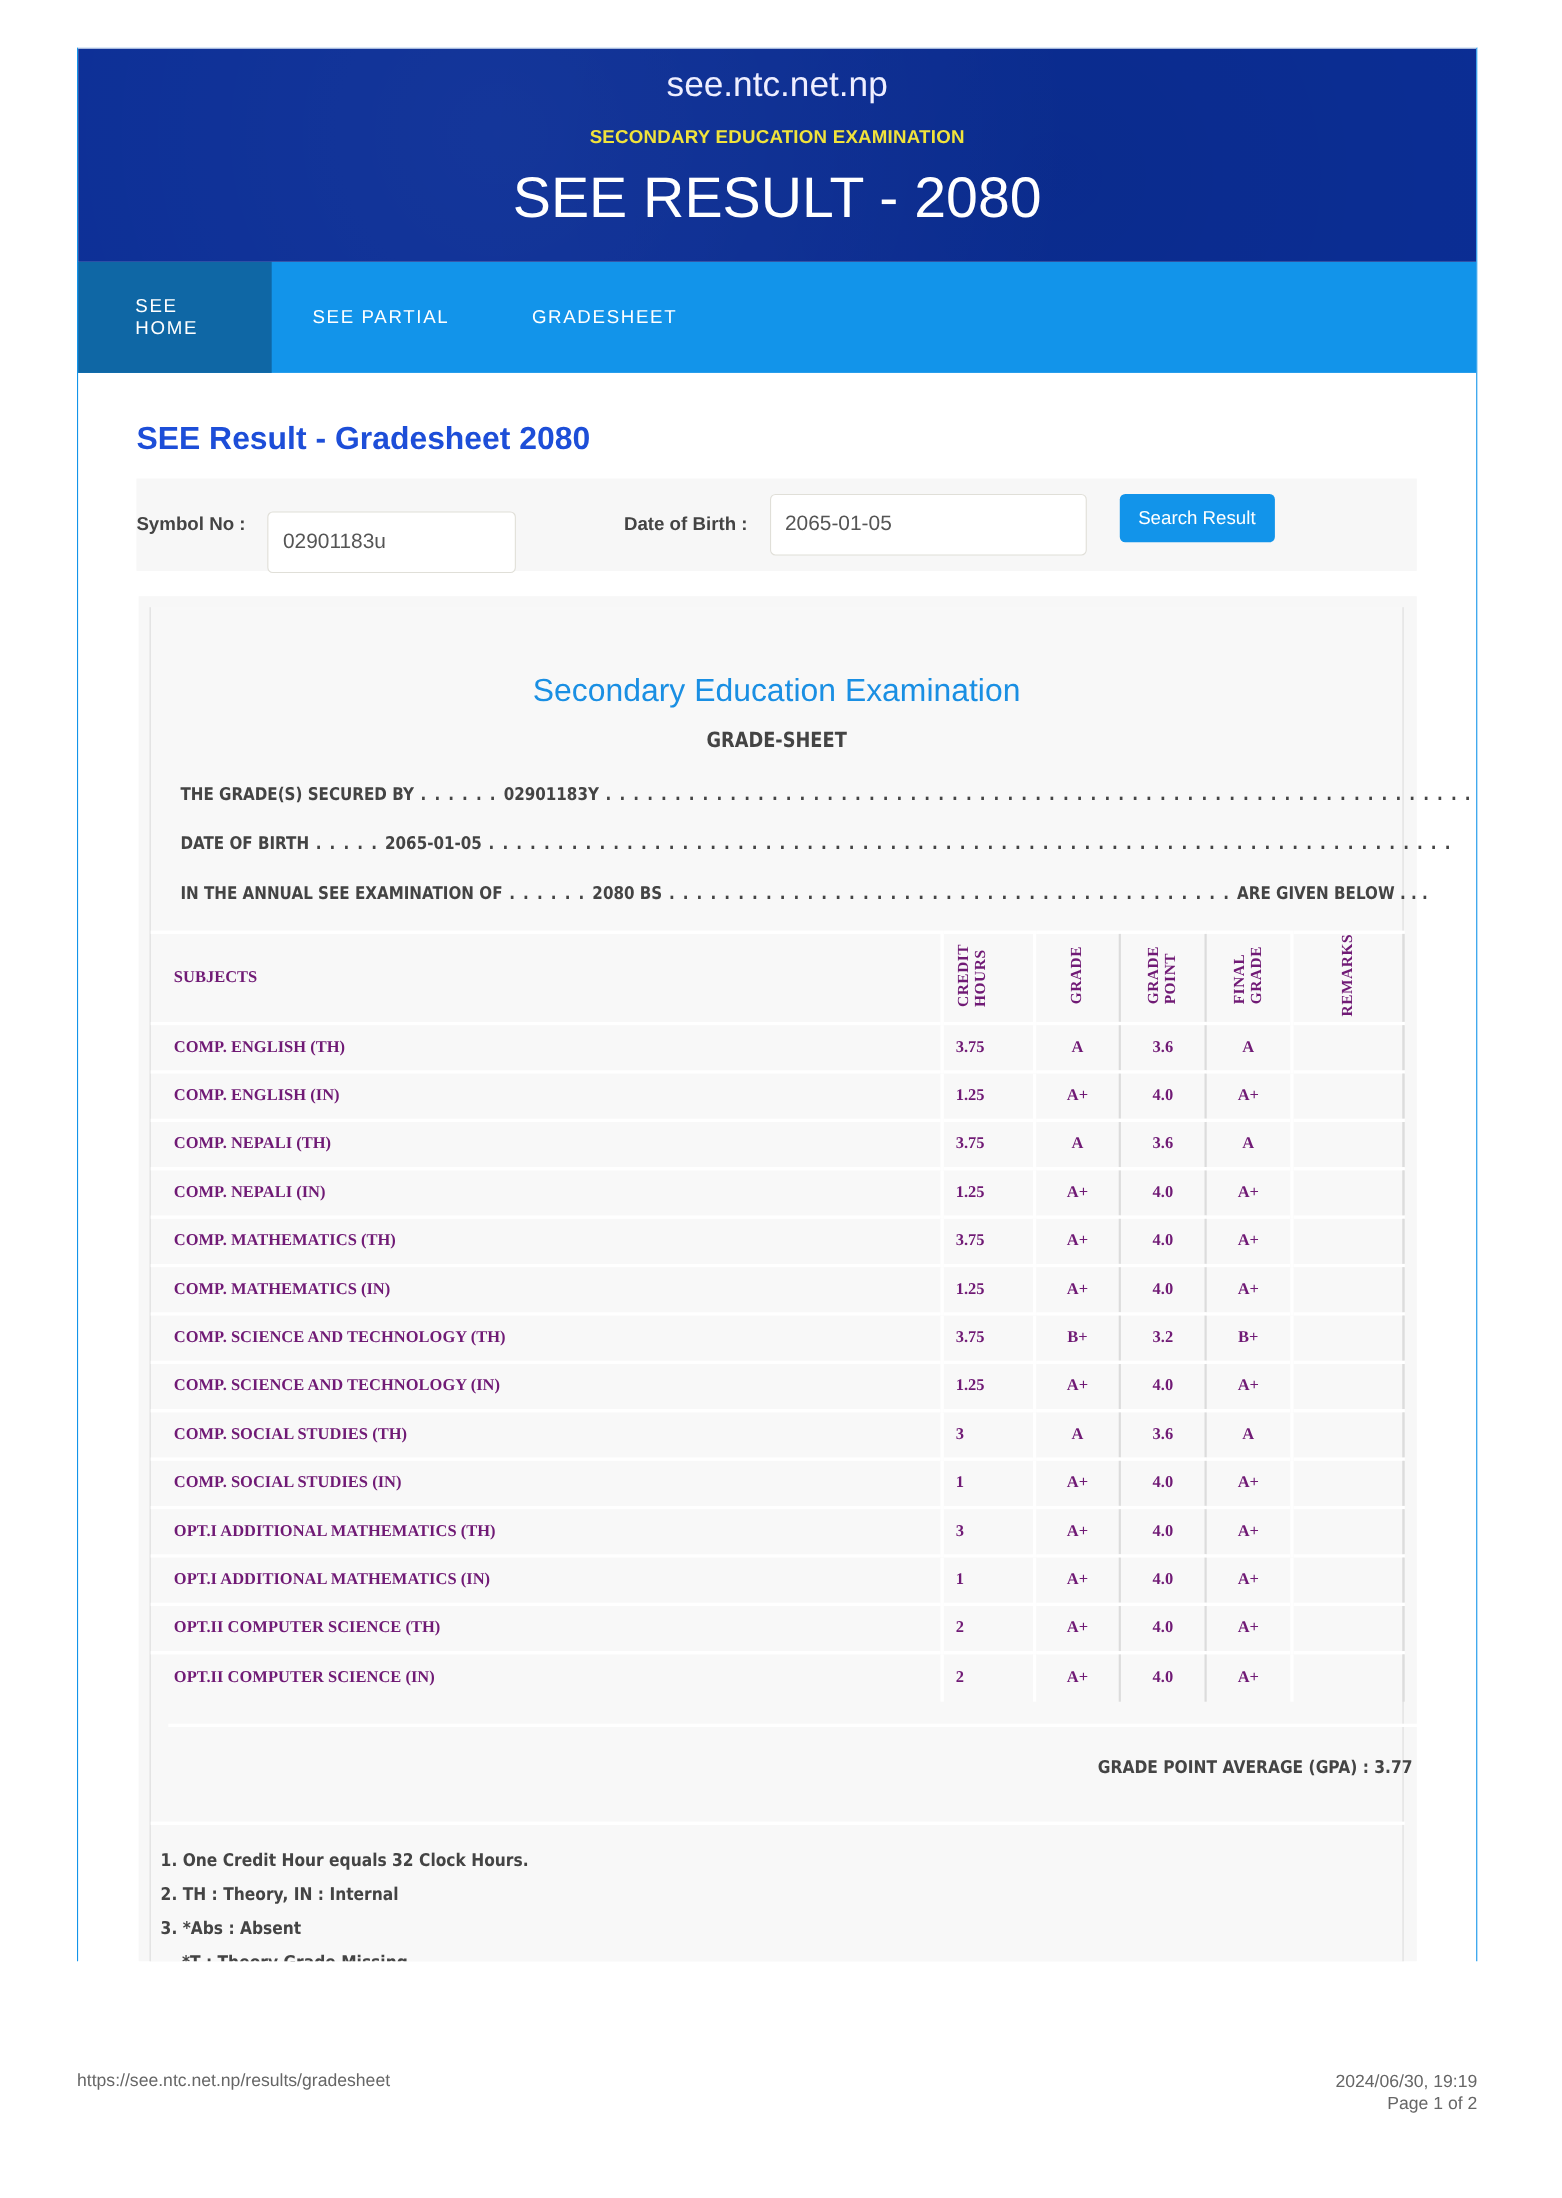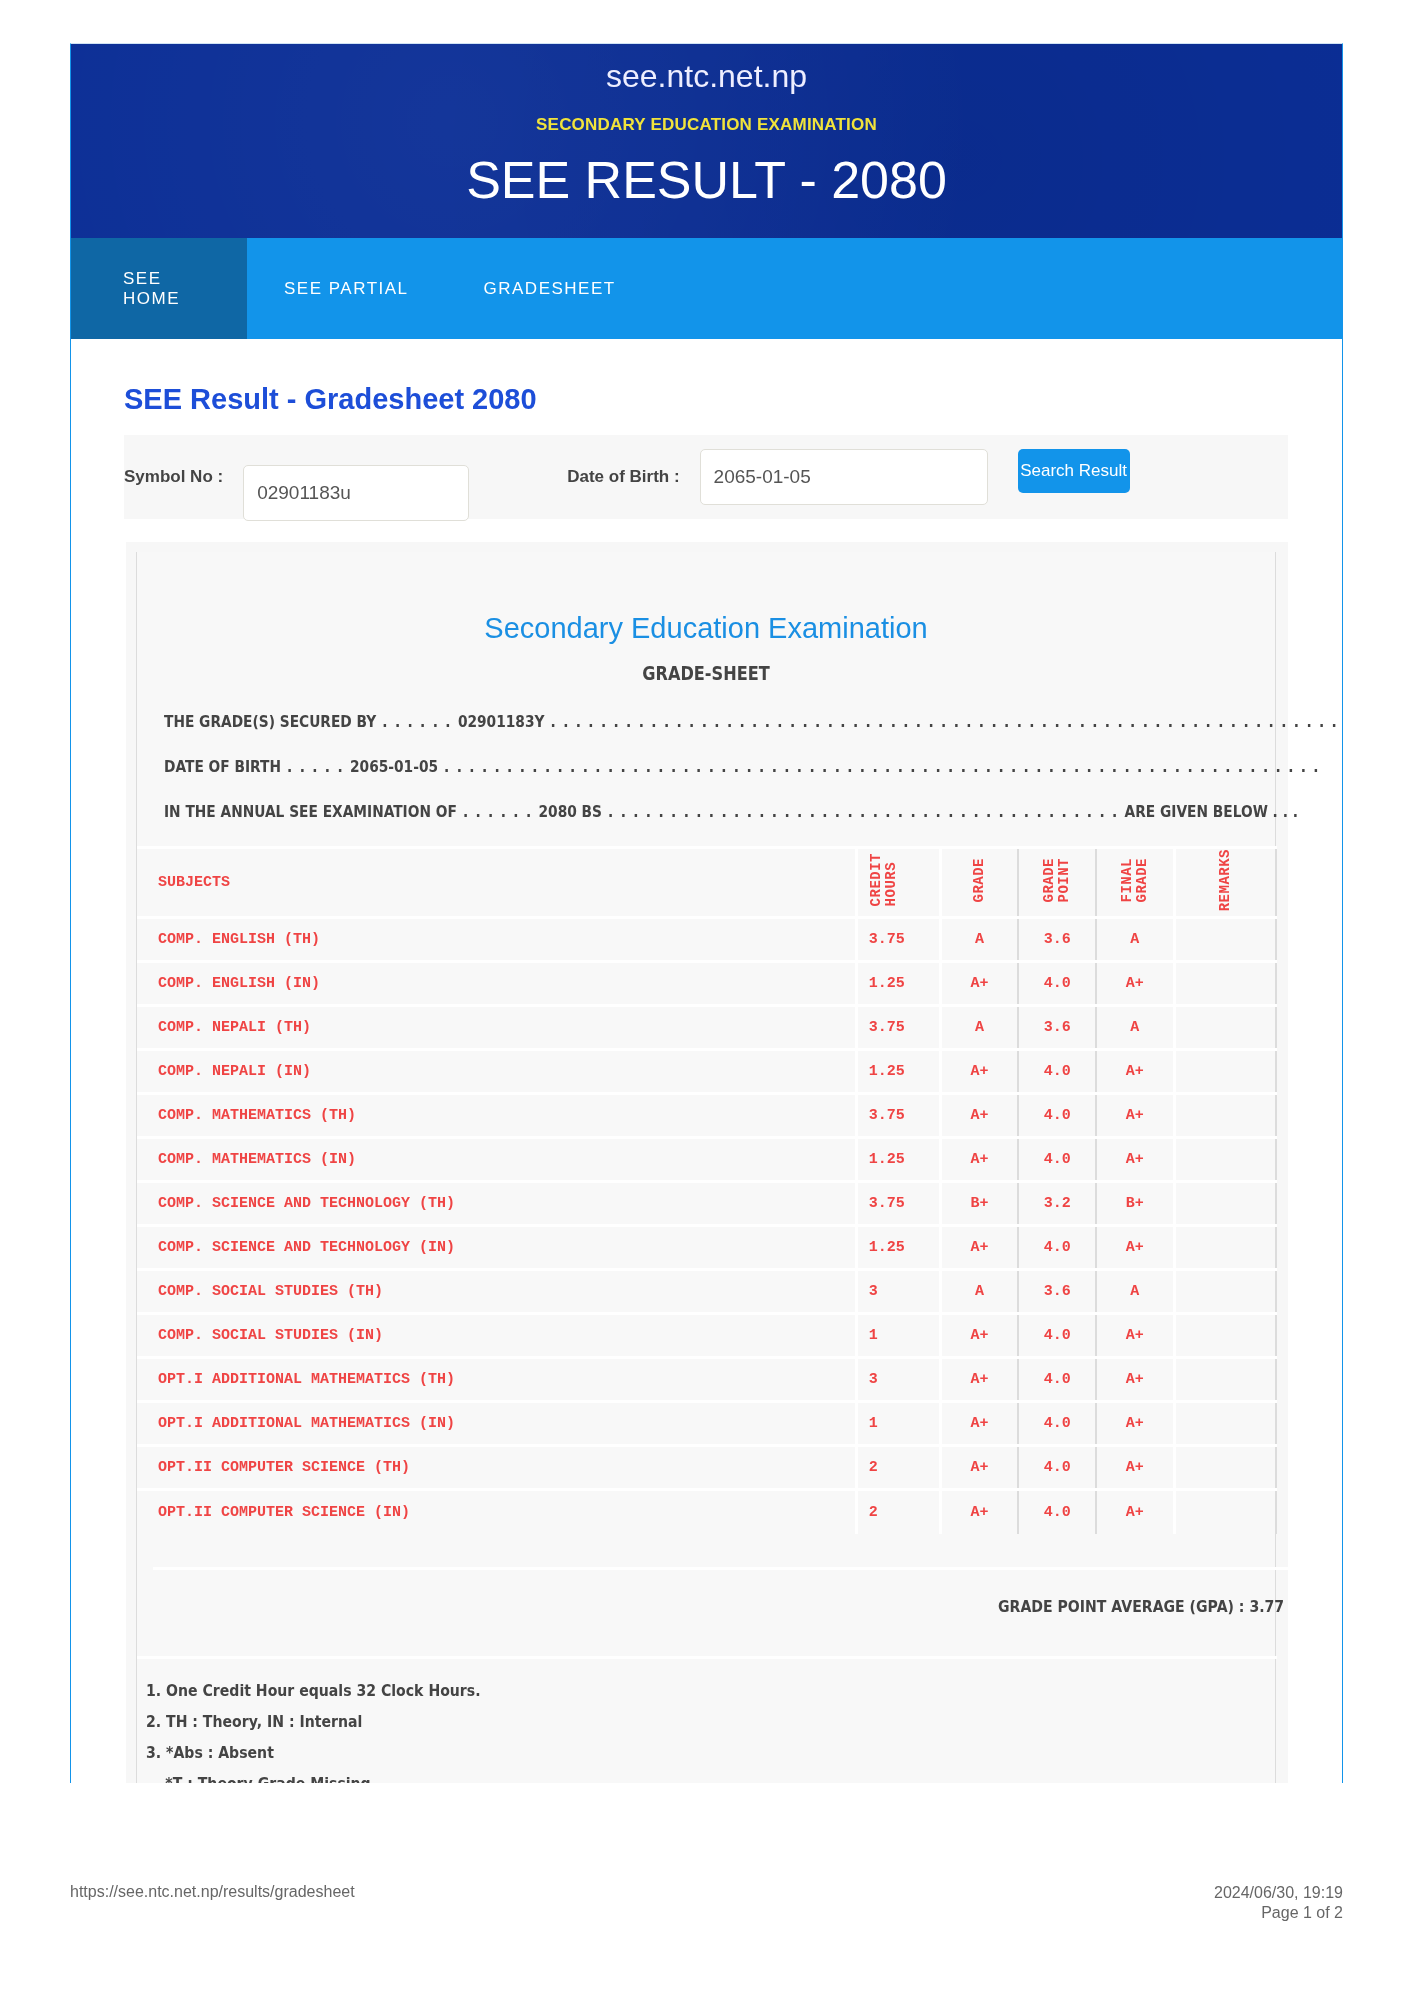--- a/index.html
+++ b/index.html
@@ -36,21 +36,21 @@
   .search-label { font-size: 17px; font-weight: bold; color: #444; }
   .symbol-label { }
   .input-box {
     height: 56px; border: 1px solid #e0dfd8; border-radius: 5px; background: #fff;
     font-size: 19px; color: #555; padding: 0 13px; display: flex; align-items: center;
   }
   .symbol-input { width: 226px; margin-left: 20px; margin-top: 32px; }
   .dob-label { margin-left: 98px; }
   .dob-input { width: 288px; margin-left: 20px; }
   .search-btn {
-    margin-left: 30px; height: 44px; width: 112px; background: #1294ea; color: #fff;
+    margin-left: 30px; height: 44px; width: 141px; background: #1294ea; color: #fff;
     border-radius: 5px; font-size: 17px; display: flex; align-items: center; justify-content: center;
     margin-top: -12px; cursor: pointer;
   }
 
   .sheet-outer {
     position: absolute; top: 203px; left: 55px; width: 1162px; height: 1300px; background: #f7f7f7;
   }
   .sheet {
     position: absolute; top: 10px; left: 10px; width: 1140px; height: 1300px;
     border-left: 1px solid #dcdcdc; border-right: 1px solid #dcdcdc; background: #f8f8f8;
@@ -58,21 +58,21 @@
   .sheet-title { position: absolute; top: 60px; left: 0; right: 0; text-align: center; font-size: 29px; color: #1a8fe3; }
   .sheet-sub { position: absolute; top: 110px; left: 0; right: 0; text-align: center; font-size: 19px; font-weight: bold; color: #444; font-family: "DejaVu Sans", sans-serif; transform: scaleX(0.85); }
   .info-line {
     position: absolute; left: 27px; font-size: 16px; font-weight: bold; color: #444;
     font-family: "DejaVu Sans", sans-serif; white-space: nowrap; transform-origin: left center; transform: scaleX(0.86);
   }
   .dots { letter-spacing: 1.5px; }
 
   table.grades {
     position: absolute; top: 294px; left: 0; width: 1140px; border-collapse: collapse;
-    font-family: Liberation Mono, monospace; color: #ef4444;
+    font-family: Liberation Serif, serif; color: #701a75;
   }
   table.grades td, table.grades th {
     border-top: 3px solid #ffffff; height: 44px; font-size: 15px; font-weight: bold;
   }
   table.grades th { height: 65px; font-weight: bold; }
   .col-subject { width: 720px; text-align: left; padding-left: 21px; }
   .col-credit { width: 84px; text-align: left; padding-left: 11px; border-left: 3px solid #fff; }
   .col-grade { width: 78px; text-align: center; border-left: 3px solid #fff; }
   .col-gp { width: 78px; text-align: center; border-left: 2px solid #dcdcdc; }
   .col-final { width: 78px; text-align: center; border-left: 2px solid #dcdcdc; }

